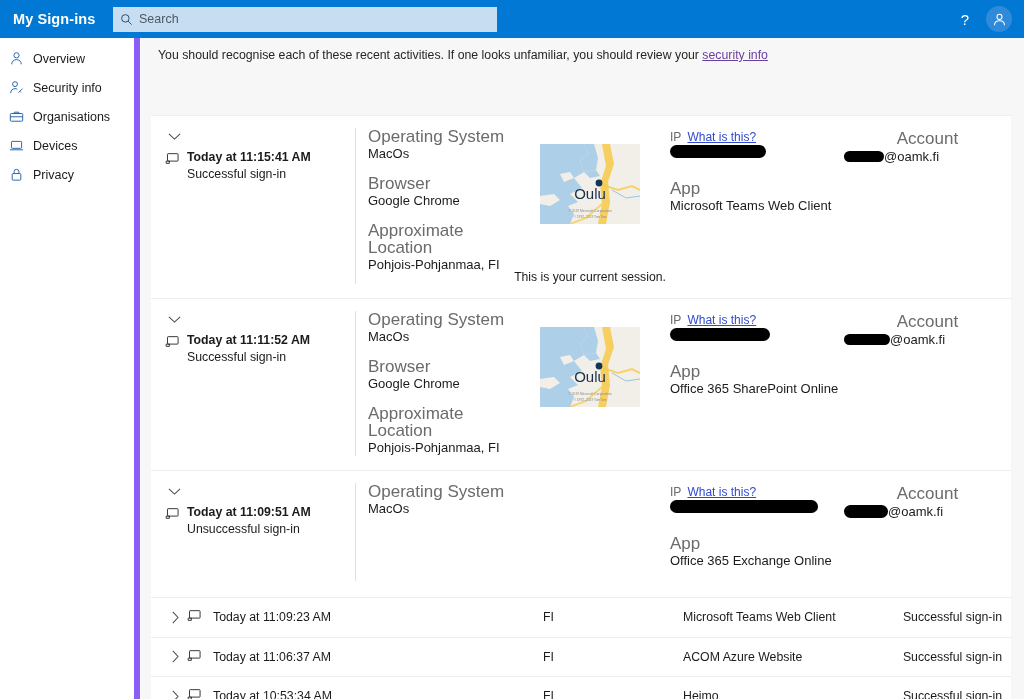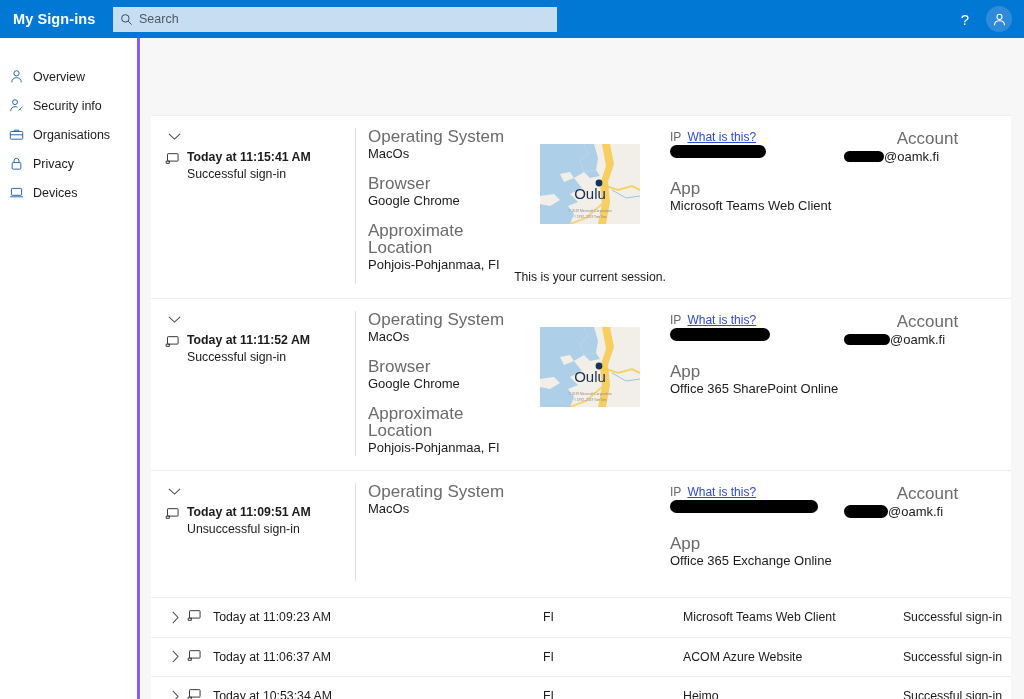--- a/index.html
+++ b/index.html
@@ -22,21 +22,21 @@
   .brand {
     color: #ffffff;
     font-size: 14.5px;
     font-weight: bold;
     padding-left: 13px;
     width: 110px;
     letter-spacing: .1px;
   }
   .searchwrap {
     position: relative;
-    width: 444px;
+    width: 384px;
     height: 25px;
     margin-left: 3px;
     background: #c7ddf2;
     display: flex; align-items: center;
   }
   .search-icon {
     width: 26px; height: 25px;
     display: flex; align-items: center; justify-content: center;
     color: #1b3f63;
     flex: 0 0 26px;
@@ -68,22 +68,22 @@
     background: #2f8ada;
     display: flex; align-items: center; justify-content: center;
     color: #ffffff;
   }
 
   
   .sidebar {
     position: absolute; top: 38px; left: 0;
     width: 140px; height: 661px;
     background: #ffffff;
-    border-right: 3px solid #8b5cf6;
-    padding-top: 24px;
+    border-right: 6px solid #8b5cf6;
+    padding-top: 6px;
   }
   .nav-item {
     display: flex; align-items: center;
     height: 29px;
     padding-left: 9px;
     cursor: default;
   }
   .nav-ico {
     width: 22px; height: 18px;
     display: flex; align-items: center; justify-content: flex-start;
@@ -323,41 +323,44 @@
           <path d="M5.6 4.8V3.4h4.8v1.4" fill="none" stroke="currentColor" stroke-width="1"></path>
           <line x1="1.4" y1="8.3" x2="14.6" y2="8.3" stroke="currentColor" stroke-width="1"></line>
         </svg>
     </span>
     <span class="nav-label">Organisations</span>
   </div>
 
   <div class="nav-item">
     <span class="nav-ico">
       <svg width="15" height="15" viewBox="0 0 16 16">
+          <rect x="2.6" y="3.6" width="10.8" height="7.4" rx=".8" fill="none" stroke="currentColor" stroke-width="1"></rect>
+          <line x1="1" y1="12.6" x2="15" y2="12.6" stroke="currentColor" stroke-width="1"></line>
+        </svg>
+    </span>
+    <span class="nav-label">Devices</span>
+  </div>
+
+  <div class="nav-item">
+    <span class="nav-ico">
+      <svg width="15" height="15" viewBox="0 0 16 16">
           <rect x="3.4" y="7" width="9.2" height="7" rx="1" fill="none" stroke="currentColor" stroke-width="1"></rect>
           <path d="M5.4 7V5.1a2.6 2.6 0 0 1 5.2 0V7" fill="none" stroke="currentColor" stroke-width="1"></path>
         </svg>
     </span>
     <span class="nav-label">Privacy</span>
   </div>
-
-  <div class="nav-item">
-    <span class="nav-ico">
-      <svg width="15" height="15" viewBox="0 0 16 16">
-          <rect x="2.6" y="3.6" width="10.8" height="7.4" rx=".8" fill="none" stroke="currentColor" stroke-width="1"></rect>
-          <line x1="1" y1="12.6" x2="15" y2="12.6" stroke="currentColor" stroke-width="1"></line>
-        </svg>
-    </span>
-    <span class="nav-label">Devices</span>
-  </div>
 </div>
 
 <div class="main">
 
 
+  <div class="subtitle">
+    <span>You should recognise each of these recent activities. If one looks unfamiliar, you should review your </span><a href="#">security info</a>
+  </div>
 
   <div class="card">
 
     <div class="act">
       <div class="act-col-left">
         <div class="chev">
           <svg width="13" height="9" viewBox="0 0 14 9">
               <polyline points="1,1.6 7,7.2 13,1.6" fill="none" stroke="currentColor" stroke-width="1.1"></polyline>
             </svg>
         </div>

